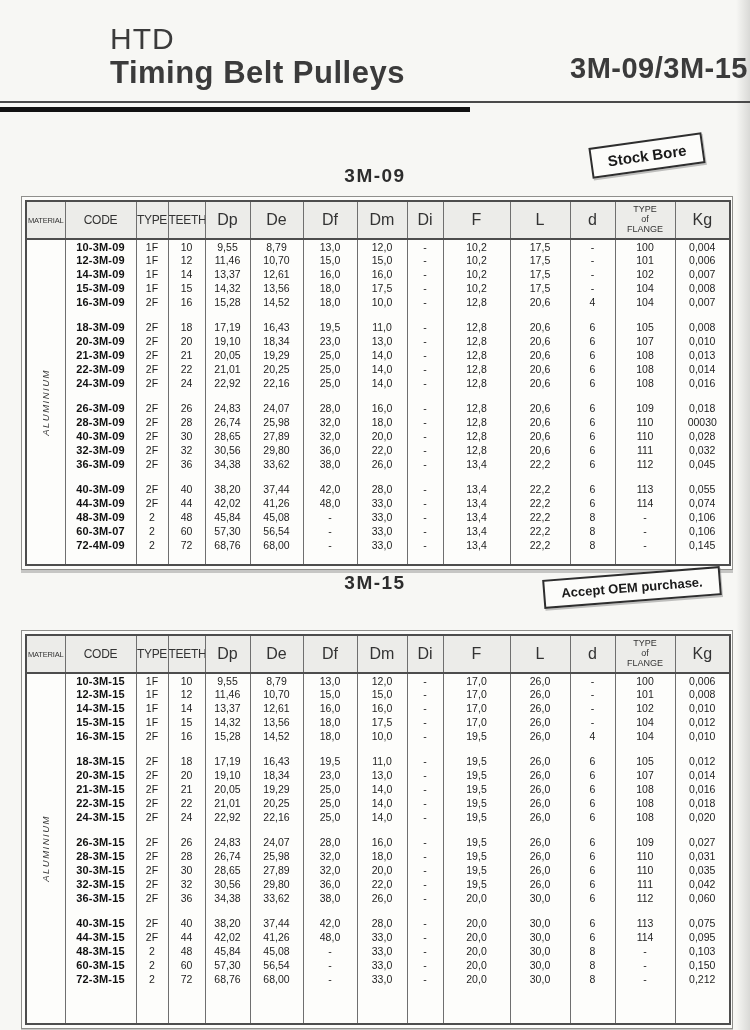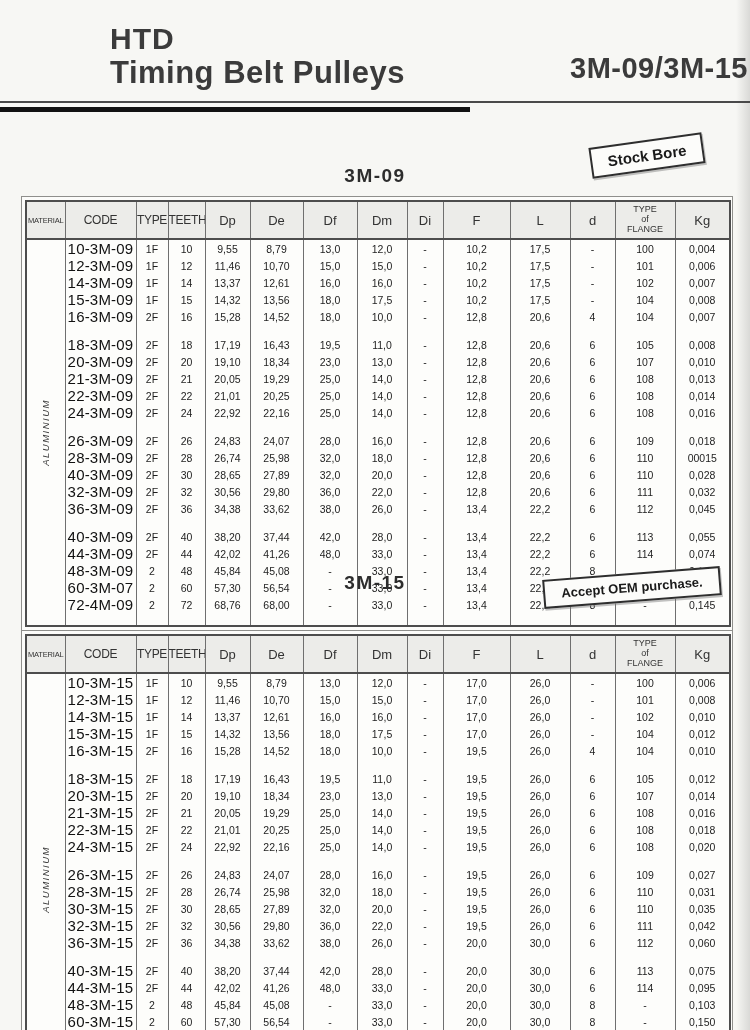--- a/index.html
+++ b/index.html
@@ -2,21 +2,21 @@
 <html><head>
 <meta charset="utf-8">
 <style>
   html,body{margin:0;padding:0;}
   body{
     width:750px;height:1030px;position:relative;overflow:hidden;
     background:#f7f7f4;
     font-family:"Liberation Sans", sans-serif;
     color:#222;
   }
-  .hdr-title1{position:absolute;left:110px;top:22px;font-size:30px;font-weight:bold;color:#3b3b3b;letter-spacing:1px;}
+  .hdr-title1{position:absolute;left:110px;top:22px;font-size:30px;font-weight:normal;color:#3b3b3b;letter-spacing:1px;}
   .hdr-title2{position:absolute;left:110px;top:55px;font-size:31px;font-weight:bold;color:#3b3b3b;letter-spacing:0.5px;}
   .hdr-code{position:absolute;right:2px;top:52px;font-size:29px;font-weight:bold;color:#3b3b3b;letter-spacing:0.5px;}
   .rule-thin{position:absolute;left:0;top:101px;width:750px;height:2px;background:#4a4a4a;}
   .rule-thick{position:absolute;left:0;top:107px;width:470px;height:5px;background:#121212;}
   .stamp{
     position:absolute;border:2px solid #2e2e2e;background:#fcfcfa;
     display:flex;align-items:center;justify-content:center;
     font-weight:bold;color:#1a1a1a;box-shadow:1px 2px 0 rgba(120,120,120,.45);
   }
   .stock-bore{left:590px;top:140px;width:110px;height:27px;font-size:15px;transform:rotate(-8deg);}
@@ -28,28 +28,28 @@
     position:absolute;left:21px;width:712px;box-sizing:border-box;
     border:1px solid #8f8f8c;padding:3px;background:#fcfcfa;
     box-shadow:0 3px 0 rgba(150,150,148,.5);
   }
   #frame-0{top:196px;}
   #frame-1{top:630px;}
   table{border-collapse:collapse;table-layout:fixed;width:704px;border:2px solid #4d4d4d;background:#fdfdfb;}
   th,td{padding:0;border-left:1px solid #6f6f6f;border-right:1px solid #6f6f6f;text-align:center;overflow:hidden;white-space:nowrap;}
   thead th{
     height:36px;background:#ecece9;border-bottom:2px solid #4d4d4d;
-    font-weight:normal;color:#333;font-size:13px;vertical-align:middle;
+    font-weight:normal;color:#333;font-size:16px;vertical-align:middle;
   }
   th.h-material{font-size:7.5px;letter-spacing:-0.2px;}
   th.h-sm{font-size:12px;letter-spacing:-0.3px;}
   th.h-flange{font-size:9px;line-height:1.1;}
   tr.data{height:14px;}
   tr.gap{height:11px;}
-  td.code{font-weight:normal;font-size:15px;color:#111;letter-spacing:0.2px;margin-top:40px;}
+  td.code{font-weight:bold;font-size:11px;color:#111;letter-spacing:0.2px;margin-top:40px;}
   td.val{font-size:10.5px;color:#1d1d1d;}
   td.material-cell{vertical-align:middle;}
   .vert{
     writing-mode:vertical-rl;transform:rotate(180deg);
     margin:0 auto;font-style:italic;font-size:9.5px;letter-spacing:1.5px;color:#3a3a3a;
   }
   .scan-edge{position:absolute;right:0;top:0;width:14px;height:1030px;
     background:linear-gradient(to right, rgba(60,60,60,0), rgba(60,60,60,0.16));pointer-events:none;}
 </style>
 </head>
@@ -309,21 +309,21 @@
           <td class="val">28</td>
           <td class="val">26,74</td>
           <td class="val">25,98</td>
           <td class="val">32,0</td>
           <td class="val">18,0</td>
           <td class="val">-</td>
           <td class="val">12,8</td>
           <td class="val">20,6</td>
           <td class="val">6</td>
           <td class="val">110</td>
-          <td class="val">00015</td>
+          <td class="val">00030</td>
         </tr>
         <tr class="data">
           <td class="code">40-3M-09</td>
           <td class="val">2F</td>
           <td class="val">30</td>
           <td class="val">28,65</td>
           <td class="val">27,89</td>
           <td class="val">32,0</td>
           <td class="val">20,0</td>
           <td class="val">-</td>

